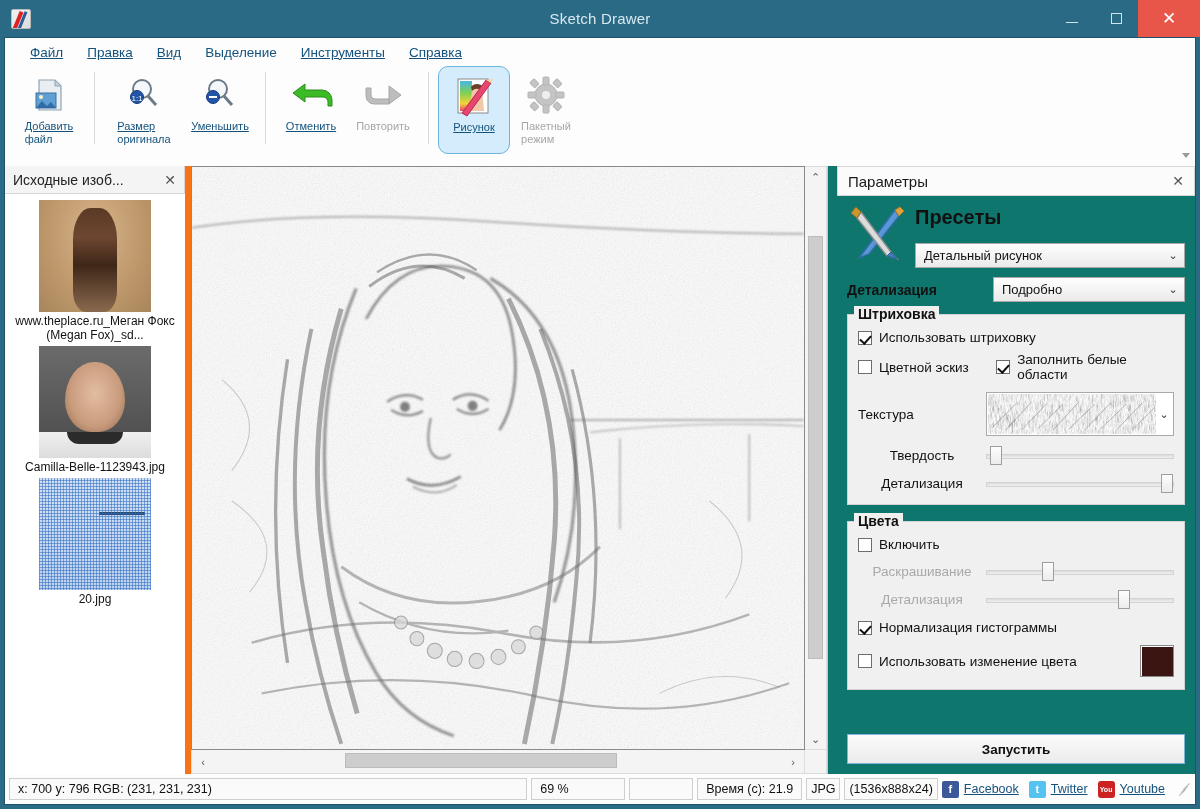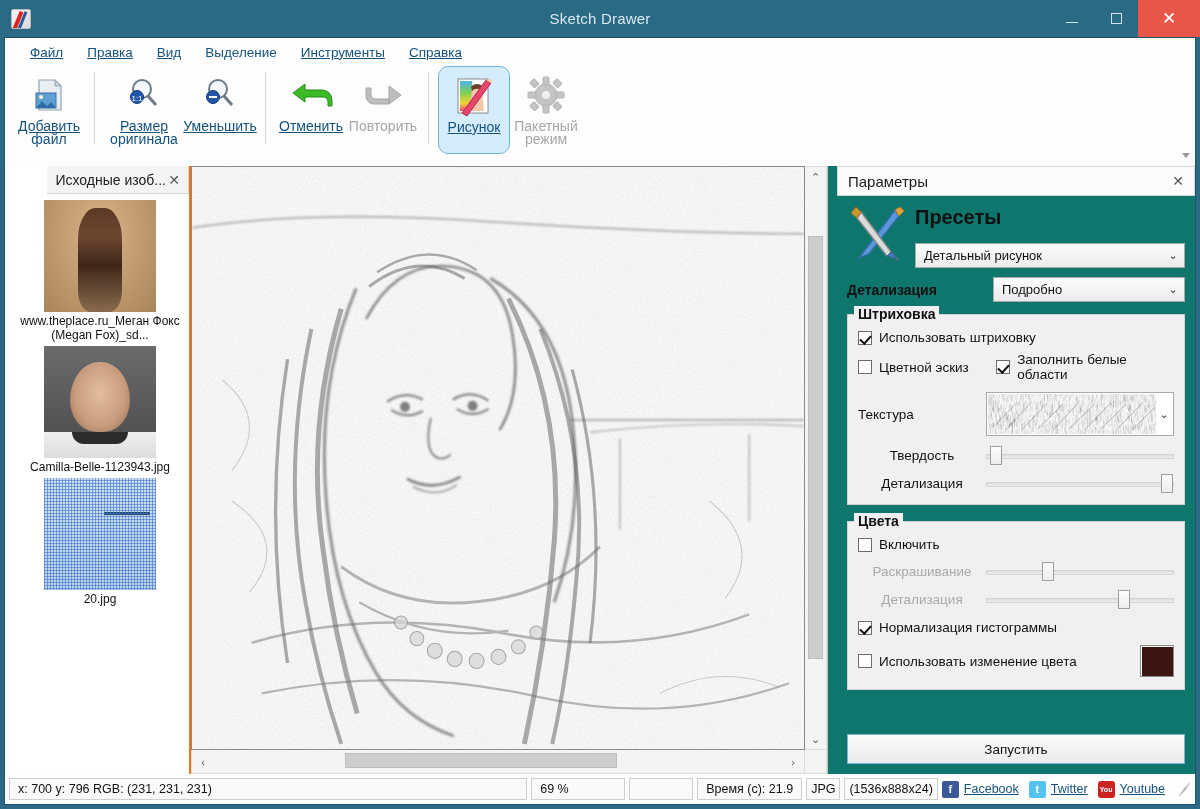--- a/index.html
+++ b/index.html
@@ -70,36 +70,36 @@
   .tb-btn{
     width:72px;min-height:88px;display:flex;flex-direction:column;
     align-items:center;padding-top:8px;cursor:default;position:relative;
   }
   .tb-btn.wide{width:80px;}
   .tb-btn.active{
     background:#d4ecfb;border:1px solid #6db4e0;border-radius:10px;
   }
   .tb-ico{height:42px;display:flex;align-items:center;justify-content:center;}
   .tb-lbl{
-    font-size:14px;color:#14527d;text-align:center;line-height:13px;
+    font-size:11px;color:#14527d;text-align:left;line-height:13px;
     margin-top:4px;
   }
   .tb-lbl u{text-decoration:underline;}
   .tb-btn.disabled .tb-lbl{color:#a6a6a6;}
   .tb-more{
     position:absolute;right:5px;bottom:8px;width:0;height:0;
     border-left:4px solid transparent;border-right:4px solid transparent;
     border-top:5px solid #9a9a9a;
   }
   
   .bodyrow{flex:1;display:flex;min-height:0;background:#fdfdfd;}
   
   .leftpanel{
     width:186px;flex:0 0 186px;display:flex;flex-direction:column;
-    border-right:2px solid #f97316;background:#fff;align-items:flex-end;
+    border-right:6px solid #f97316;background:#fff;
   }
   .panel-head{
     height:28px;flex:0 0 28px;display:flex;align-items:center;
     background:#f4f4f4;border:1px solid #d6d6d6;border-left:none;border-top:none;
     padding:0 6px 0 8px;
   }
   .panel-head .ttl{font-size:14px;color:#222;flex:1;white-space:nowrap;overflow:hidden;}
   .panel-x{color:#555;font-size:14px;width:16px;text-align:center;cursor:default;}
   .thumbs{flex:1;overflow:hidden;padding-top:6px;}
   .thumb-item{display:flex;flex-direction:column;align-items:center;margin-bottom:4px;}
@@ -220,21 +220,21 @@
   .tex-lbl{width:128px;font-size:13.5px;color:#111;}
   .tex-combo{
     flex:1;height:44px;background:#fff;border:1px solid #a9a9a9;
     display:flex;align-items:center;padding-right:2px;
   }
   .tex-prev{flex:1;height:40px;margin:1px;position:relative;overflow:hidden;background:#fff;}
   .swatch{
     width:34px;height:32px;border:1px solid #8a8a8a;
     box-shadow:1px 1px 0 #fff inset;
   }
-  .run-wrap{padding:10px 10px 10px 10px;}
+  .run-wrap{padding:10px 10px 10px 10px;font-weight:bold;}
   .run-btn{
     width:100%;height:30px;background:linear-gradient(180deg,#fbfbfb,#ebebeb);
     border:1px solid #7db4d8;display:flex;align-items:center;justify-content:center;
     font-size:13.5px;color:#111;
   }
   
   .statusbar{
     height:30px;flex:0 0 30px;display:flex;align-items:center;
     background:#fdfdfd;padding:0 4px;gap:0;
   }

